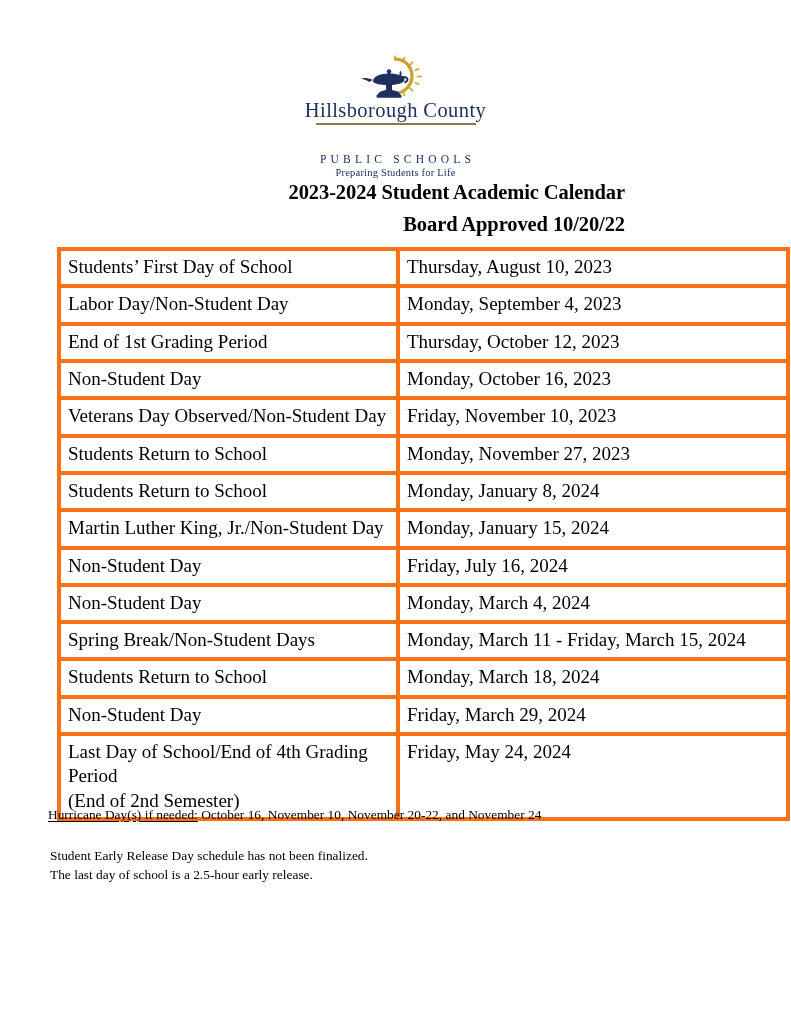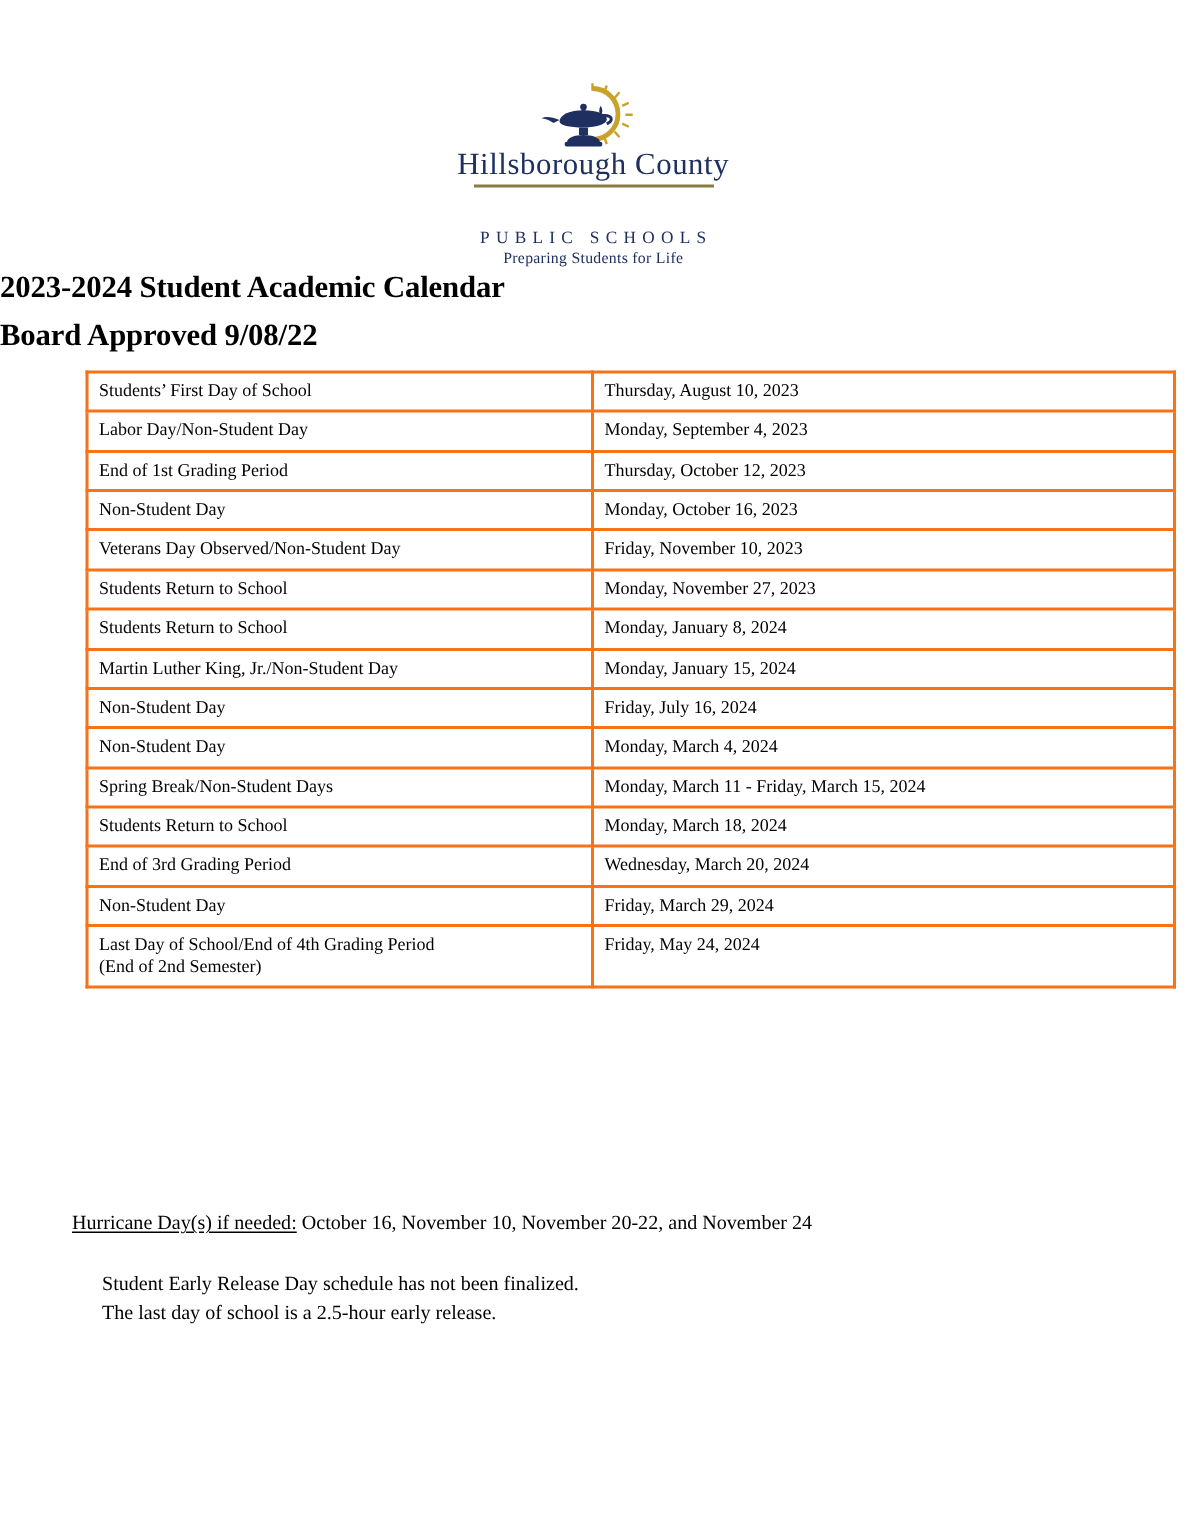--- a/index.html
+++ b/index.html
@@ -60,41 +60,41 @@
     letter-spacing: 0.2px;
     margin-top: 2px;
   }
 
   
   .title-block {
     position: absolute;
     top: 177px;
     left: 0;
     width: 625px;
-    text-align: left;
+    text-align: right;
   }
   .title-line {
     font-size: 20.5px;
     font-weight: bold;
     line-height: 1.55;
     letter-spacing: -0.1px;
   }
 
   
   .cal-table {
     position: absolute;
     top: 247px;
     left: 57px;
     width: 693px;
     border-collapse: collapse;
     table-layout: fixed;
   }
   .cal-table td {
-    border: 2px solid #f97316;
-    font-size: 12px;
+    border: 4px solid #f97316;
+    font-size: 19px;
     line-height: 1.28;
     padding: 4px 7px 5px 7px;
     vertical-align: top;
   }
   .cal-table td.c-event { width: 321px; }
   .cal-table td.c-date  { width: 372px; }
   .cal-table tr.two-line td { padding-bottom: 4px; }
   .sub-line { display: block; }
 
   
@@ -103,21 +103,21 @@
     left: 48px;
     font-size: 13.4px;
     line-height: 1.30;
     margin-top: 40px;
   }
   .foot-hurricane { top: 766px; }
   .foot-hurricane .u {
     text-decoration: underline;
     text-underline-offset: 2px;
   }
-  .foot-notes { top: 806px; left: 68px; }
+  .foot-notes { top: 806px; left: 50px; }
   .foot-notes div { line-height: 1.45; }
 </style>
 </head>
 <body>
 
 <div class="logo-block">
   <svg class="logo-lamp" viewBox="0 0 105 50">
 
     <g stroke="#c8a22a" stroke-width="1.5" fill="none">
       <path d="M52 7 A17 17 0 1 1 52 41" stroke-width="3.2"></path>
@@ -150,21 +150,21 @@
     <rect x="33.5" y="42.5" width="25" height="3.2" rx="1.2" fill="#1f2f60"></rect>
   </svg>
   <div class="logo-name">Hillsborough County</div>
   <div class="logo-rule"></div>
   <div class="logo-sub">PUBLIC SCHOOLS</div>
   <div class="logo-tag">Preparing Students for Life</div>
 </div>
 
 <div class="title-block">
   <div class="title-line">2023-2024 Student Academic Calendar</div>
-  <div class="title-line">Board Approved 9/08/22</div>
+  <div class="title-line">Board Approved 10/20/22</div>
 </div>
 
 <table class="cal-table">
   <tbody>
       <tr>
         <td class="c-event"><span>Students’ First Day of School</span></td>
         <td class="c-date">Thursday, August 10, 2023</td>
       </tr>
       <tr>
         <td class="c-event"><span>Labor Day/Non-Student Day</span></td>
@@ -202,24 +202,20 @@
         <td class="c-event"><span>Non-Student Day</span></td>
         <td class="c-date">Monday, March 4, 2024</td>
       </tr>
       <tr>
         <td class="c-event"><span>Spring Break/Non-Student Days</span></td>
         <td class="c-date">Monday, March 11 - Friday, March 15, 2024</td>
       </tr>
       <tr>
         <td class="c-event"><span>Students Return to School</span></td>
         <td class="c-date">Monday, March 18, 2024</td>
-      </tr>
-      <tr>
-        <td class="c-event"><span>End of 3rd Grading Period</span></td>
-        <td class="c-date">Wednesday, March 20, 2024</td>
       </tr>
       <tr>
         <td class="c-event"><span>Non-Student Day</span></td>
         <td class="c-date">Friday, March 29, 2024</td>
       </tr>
       <tr class="two-line">
         <td class="c-event"><span>Last Day of School/End of 4th Grading Period</span><span class="sub-line">(End of 2nd Semester)</span></td>
         <td class="c-date">Friday, May 24, 2024</td>
       </tr>
     </tbody>

